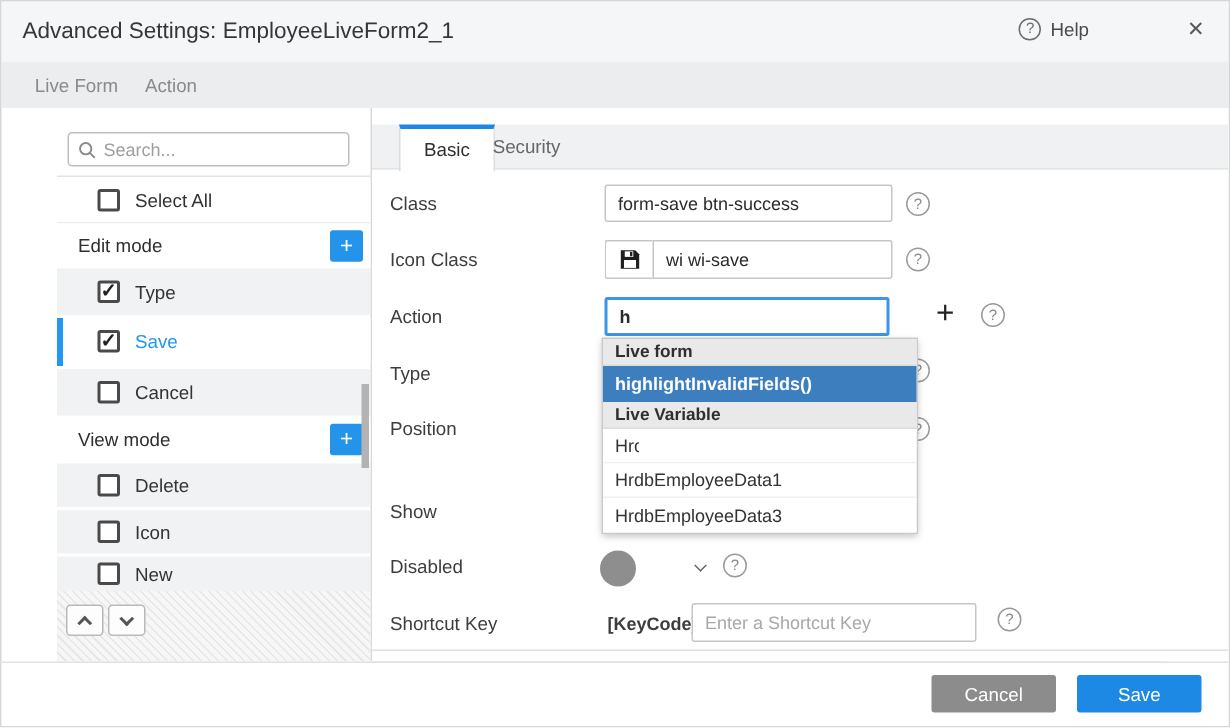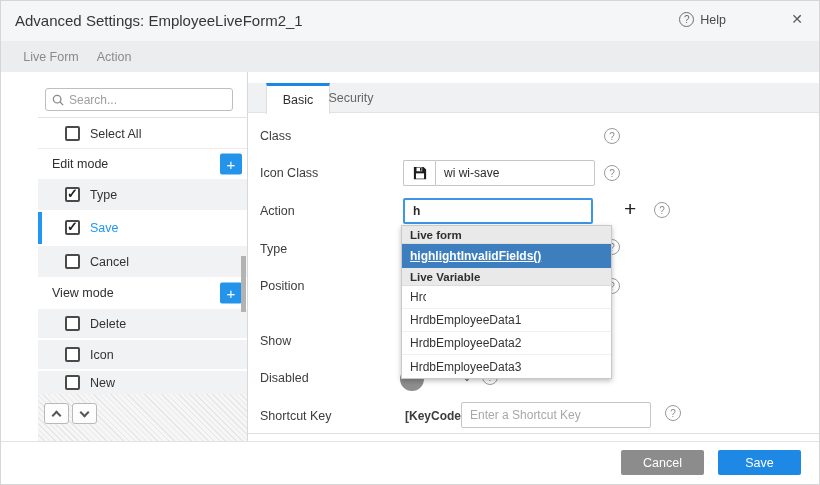--- a/index.html
+++ b/index.html
@@ -63,21 +63,21 @@
   .plus-inline { position:absolute; font-size:21px; color:#222; font-weight:400; cursor:pointer; line-height:1; }
   .kcprefix { position:absolute; font-size:12px; font-weight:bold; color:#3d3d3d; }
   .knob { position:absolute; width:24px; height:24px; border-radius:50%; background:#8e8e8e; z-index:1; }
   .tinychev { position:absolute; width:6px; height:6px; border-left:1.6px solid #666; border-bottom:1.6px solid #666; transform:rotate(-45deg); z-index:1; }
   .bottom-divider { position:absolute; left:0; top:361px; width:592px; border-top:1px solid #e0e0e0; }
 
   
   .dd { position:absolute; left:153px; top:153px; width:211px; z-index:5; background:#fff; border:1px solid #c9c9c9; box-shadow:0 2px 5px rgba(0,0,0,.25); }
   .dd-head { height:18px; background:#e9e9e9; border-bottom:1px solid #dcdcdc; font-size:11.5px; font-weight:bold; color:#2f2f2f; display:flex; align-items:center; padding:0 8px; }
   .dd-item { height:23px; background:#fff; border-bottom:1px solid #f0f0f0; font-size:12px; color:#333; display:flex; align-items:center; padding:0 8px; cursor:pointer; }
-  .dd-item.sel { height:24px; background:#3d7ebf; color:#fff; font-weight:bold; border-bottom:none;text-decoration:underline; }
+  .dd-item.sel { height:24px; background:#3d7ebf; color:#fff; font-weight:bold; border-bottom:none; }
   .patch { position:absolute; left:178px; top:214px; width:131px; height:21px; background:#fff; z-index:6; }
 
   
   .sbar { position:absolute; left:592px; top:41px; width:17px; height:320px; background:#f8f9fa; border-left:1px solid #ececec; z-index:7; }
   .sbar .arrow { position:absolute; left:4px; width:8px; height:8px; }
   .sbar .a-up { top:6px; border-left:1.6px solid #444; border-bottom:1.6px solid #444; transform:rotate(135deg); }
   .sbar .a-dn { top:306px; border-left:1.6px solid #444; border-bottom:1.6px solid #444; transform:rotate(-45deg); }
   .sbar .thumb { position:absolute; left:2px; top:53px; width:12px; height:165px; background:#c9cdd1; }
 
   
@@ -177,20 +177,21 @@
       <div class="side-thumb"></div>
     </div>
 
     <div class="main">
       <div class="subtabbar">
         <div class="subtab active" style="left:18px;width:64px;">Basic</div>
         <div class="subtab" style="left:68px;width:70px;">Security</div>
       </div>
 
       <div class="flabel" style="top:57px;">Class</div>
+      <input class="finput" style="left: 155px; top: 51px; width: 192px;" value="form-save btn-success">
       <div class="helpq" style="left:356px;top:56px;">?</div>
 
       <div class="flabel" style="top:94px;">Icon Class</div>
       <div class="iconbox" style="left:155px;top:88px;">
         <svg width="14" height="14" viewBox="0 0 16 16">
             <path fill="#1d1d1d" d="M1 1h11l3 3v11H1z"></path>
             <rect x="4" y="1.8" width="6.5" height="4.2" fill="#fff"></rect>
             <rect x="8" y="2.3" width="1.8" height="3.2" fill="#1d1d1d"></rect>
             <rect x="3.4" y="8.4" width="9.2" height="6" fill="#fff"></rect>
           </svg>
@@ -222,21 +223,20 @@
       <div class="helpq" style="left:417px;top:333px;">?</div>
 
       <div class="bottom-divider"></div>
 
       <div class="dd">
         <div class="dd-head">Live form</div>
         <div class="dd-item sel">highlightInvalidFields()</div>
         <div class="dd-head">Live Variable</div>
         <div class="dd-item">Hrc</div>
         <div class="dd-item">HrdbEmployeeData1</div>
-        <div class="dd-item">HrdbEmployeeData2</div>
         <div class="dd-item" style="border-bottom:none;">HrdbEmployeeData3</div>
       </div>
       <div class="patch"></div>
 
       <div class="sbar">
         <div class="arrow a-up"></div>
         <div class="thumb"></div>
         <div class="arrow a-dn"></div>
       </div>
     </div>

